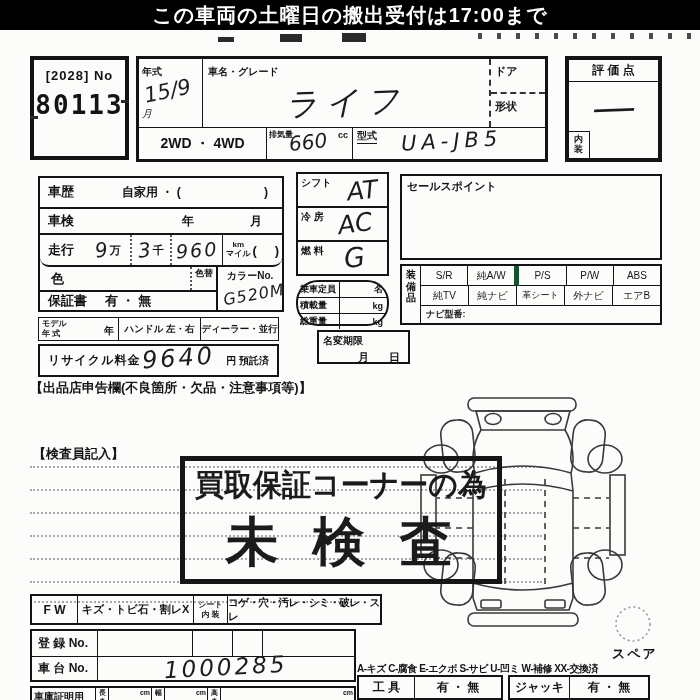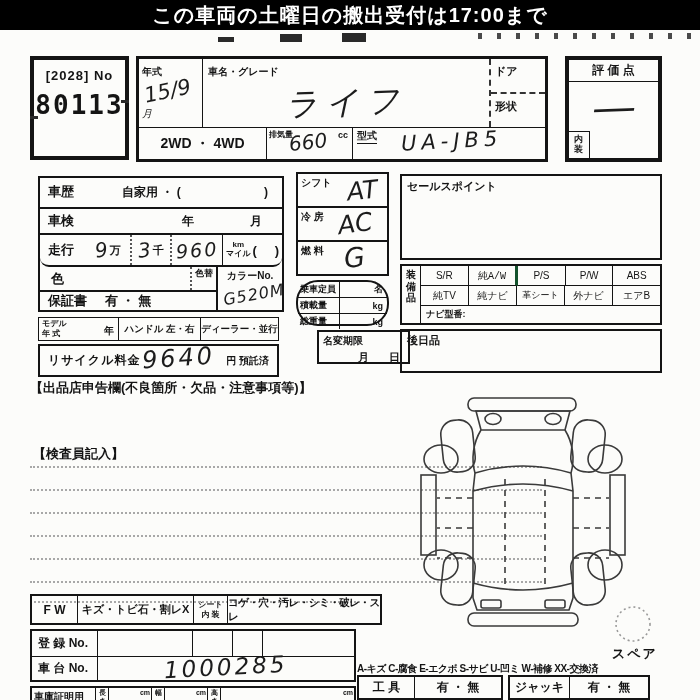--- a/index.html
+++ b/index.html
@@ -185,39 +185,36 @@
 
   <div class="box" style="left:400px;top:174px;width:262px;height:86px;border-width:2px;">
     <div class="lbl" style="font-size:11px;padding:3px 5px;">セールスポイント</div>
   </div>
 
   <div class="box" style="left:400px;top:264px;width:262px;height:61px;border-width:2.5px;display:flex;">
     <div class="stack" style="width:19px;border-right:1.5px solid #141414;font-size:10px;font-weight:700;text-align:center;padding-top:3px;box-sizing:border-box;">装備品</div>
     <div style="flex:1;display:flex;flex-direction:column;">
       <div style="flex:1;display:flex;">
         <div class="cellc" style="flex:1;border-right:1px solid #141414;border-bottom:1px solid #141414;font-size:10px;">S/R</div>
-        <div class="cellc" style="flex:1;border-right:3px solid #14532d;border-bottom:1px solid #141414;font-size:10px;font-family:Liberation Mono, monospace;">純A/W</div>
+        <div class="cellc" style="flex:1;border-right:5px solid #14532d;border-bottom:1px solid #141414;font-size:10px;">純A/W</div>
         <div class="cellc" style="flex:1;border-right:1px solid #141414;border-bottom:1px solid #141414;font-size:10px;">P/S</div>
         <div class="cellc" style="flex:1;border-right:1px solid #141414;border-bottom:1px solid #141414;font-size:10px;">P/W</div>
         <div class="cellc" style="flex:1;border-bottom:1px solid #141414;font-size:10px;">ABS</div>
       </div>
       <div style="flex:1;display:flex;">
         <div class="cellc" style="flex:1;border-right:1px solid #141414;border-bottom:1px solid #141414;font-size:10px;">純TV</div>
         <div class="cellc" style="flex:1;border-right:1px solid #141414;border-bottom:1px solid #141414;font-size:10px;">純ナビ</div>
         <div class="cellc" style="flex:1;border-right:1px solid #141414;border-bottom:1px solid #141414;font-size:9px;">革シート</div>
         <div class="cellc" style="flex:1;border-right:1px solid #141414;border-bottom:1px solid #141414;font-size:10px;">外ナビ</div>
         <div class="cellc" style="flex:1;border-bottom:1px solid #141414;font-size:10px;">エアB</div>
       </div>
       <div style="height:17px;font-size:9px;font-weight:700;padding:2px 5px;box-sizing:border-box;">ナビ型番:</div>
     </div>
   </div>
 
-  <div class="box" style="left:400px;top:329px;width:262px;height:44px;border-width:2px;">
-    <div class="lbl" style="font-size:11px;padding:2px 5px;">後日品</div>
-  </div>
 
   <div class="box" style="left:38px;top:317px;width:241px;height:24px;border-width:1.5px;display:flex;">
     <div style="width:80px;border-right:1px solid #141414;position:relative;padding:1px 3px;box-sizing:border-box;font-size:8px;font-weight:700;line-height:1.2;">
       <span>モデル</span><br>
       <span>年 式</span>
       <span style="position:absolute;right:4px;bottom:3px;font-size:10px;">年</span>
     </div>
     <div class="cellc" style="width:82px;border-right:1px solid #141414;font-size:9.5px;font-weight:700;">ハンドル 左・右</div>
     <div class="cellc" style="flex:1;font-size:9.5px;font-weight:700;">ディーラー・並行</div>
   </div>
@@ -278,20 +275,24 @@
       <rect x="29" y="37" width="32" height="52" rx="14" transform="rotate(-6 45 63)"></rect>
       <ellipse cx="28" cy="76" rx="17" ry="14"></ellipse>
       <rect x="8" y="92" width="15" height="80"></rect>
       <ellipse cx="28" cy="182" rx="17" ry="15"></ellipse>
       <rect x="29" y="170" width="32" height="52" rx="14" transform="rotate(6 45 196)"></rect>
 
       <circle cx="220" cy="241" r="17" stroke="#9a9a9a" stroke-dasharray="2 3"></circle>
     </svg>
   </div>
 
+  <div class="stamp">
+    <div class="stamp-l1">買取保証コーナーの為</div>
+    <div class="stamp-l2">未検査</div>
+  </div>
 
   <div class="box" style="left:30px;top:594px;width:352px;height:31px;border-width:2.5px;display:flex;z-index:2;">
     <div class="cellc" style="width:46px;border-right:1.5px solid #141414;font-size:12px;font-weight:700;">F W</div>
     <div class="cellc" style="width:116px;border-right:1.5px solid #141414;font-size:11px;font-weight:700;">キズ・トビ石・割レX</div>
     <div class="cellc pre" style="width:34px;border-right:1.5px solid #141414;font-size:8px;font-weight:700;line-height:1.25;text-align:center;">シート
 内 装</div>
     <div class="cellc" style="flex:1;font-size:10.5px;font-weight:700;letter-spacing:-0.5px;">コゲ・穴・汚レ・シミ・破レ・スレ</div>
   </div>
 
   <div class="box" style="left:30px;top:629px;width:326px;height:53px;border-width:2.5px;display:flex;flex-direction:column;z-index:2;">

